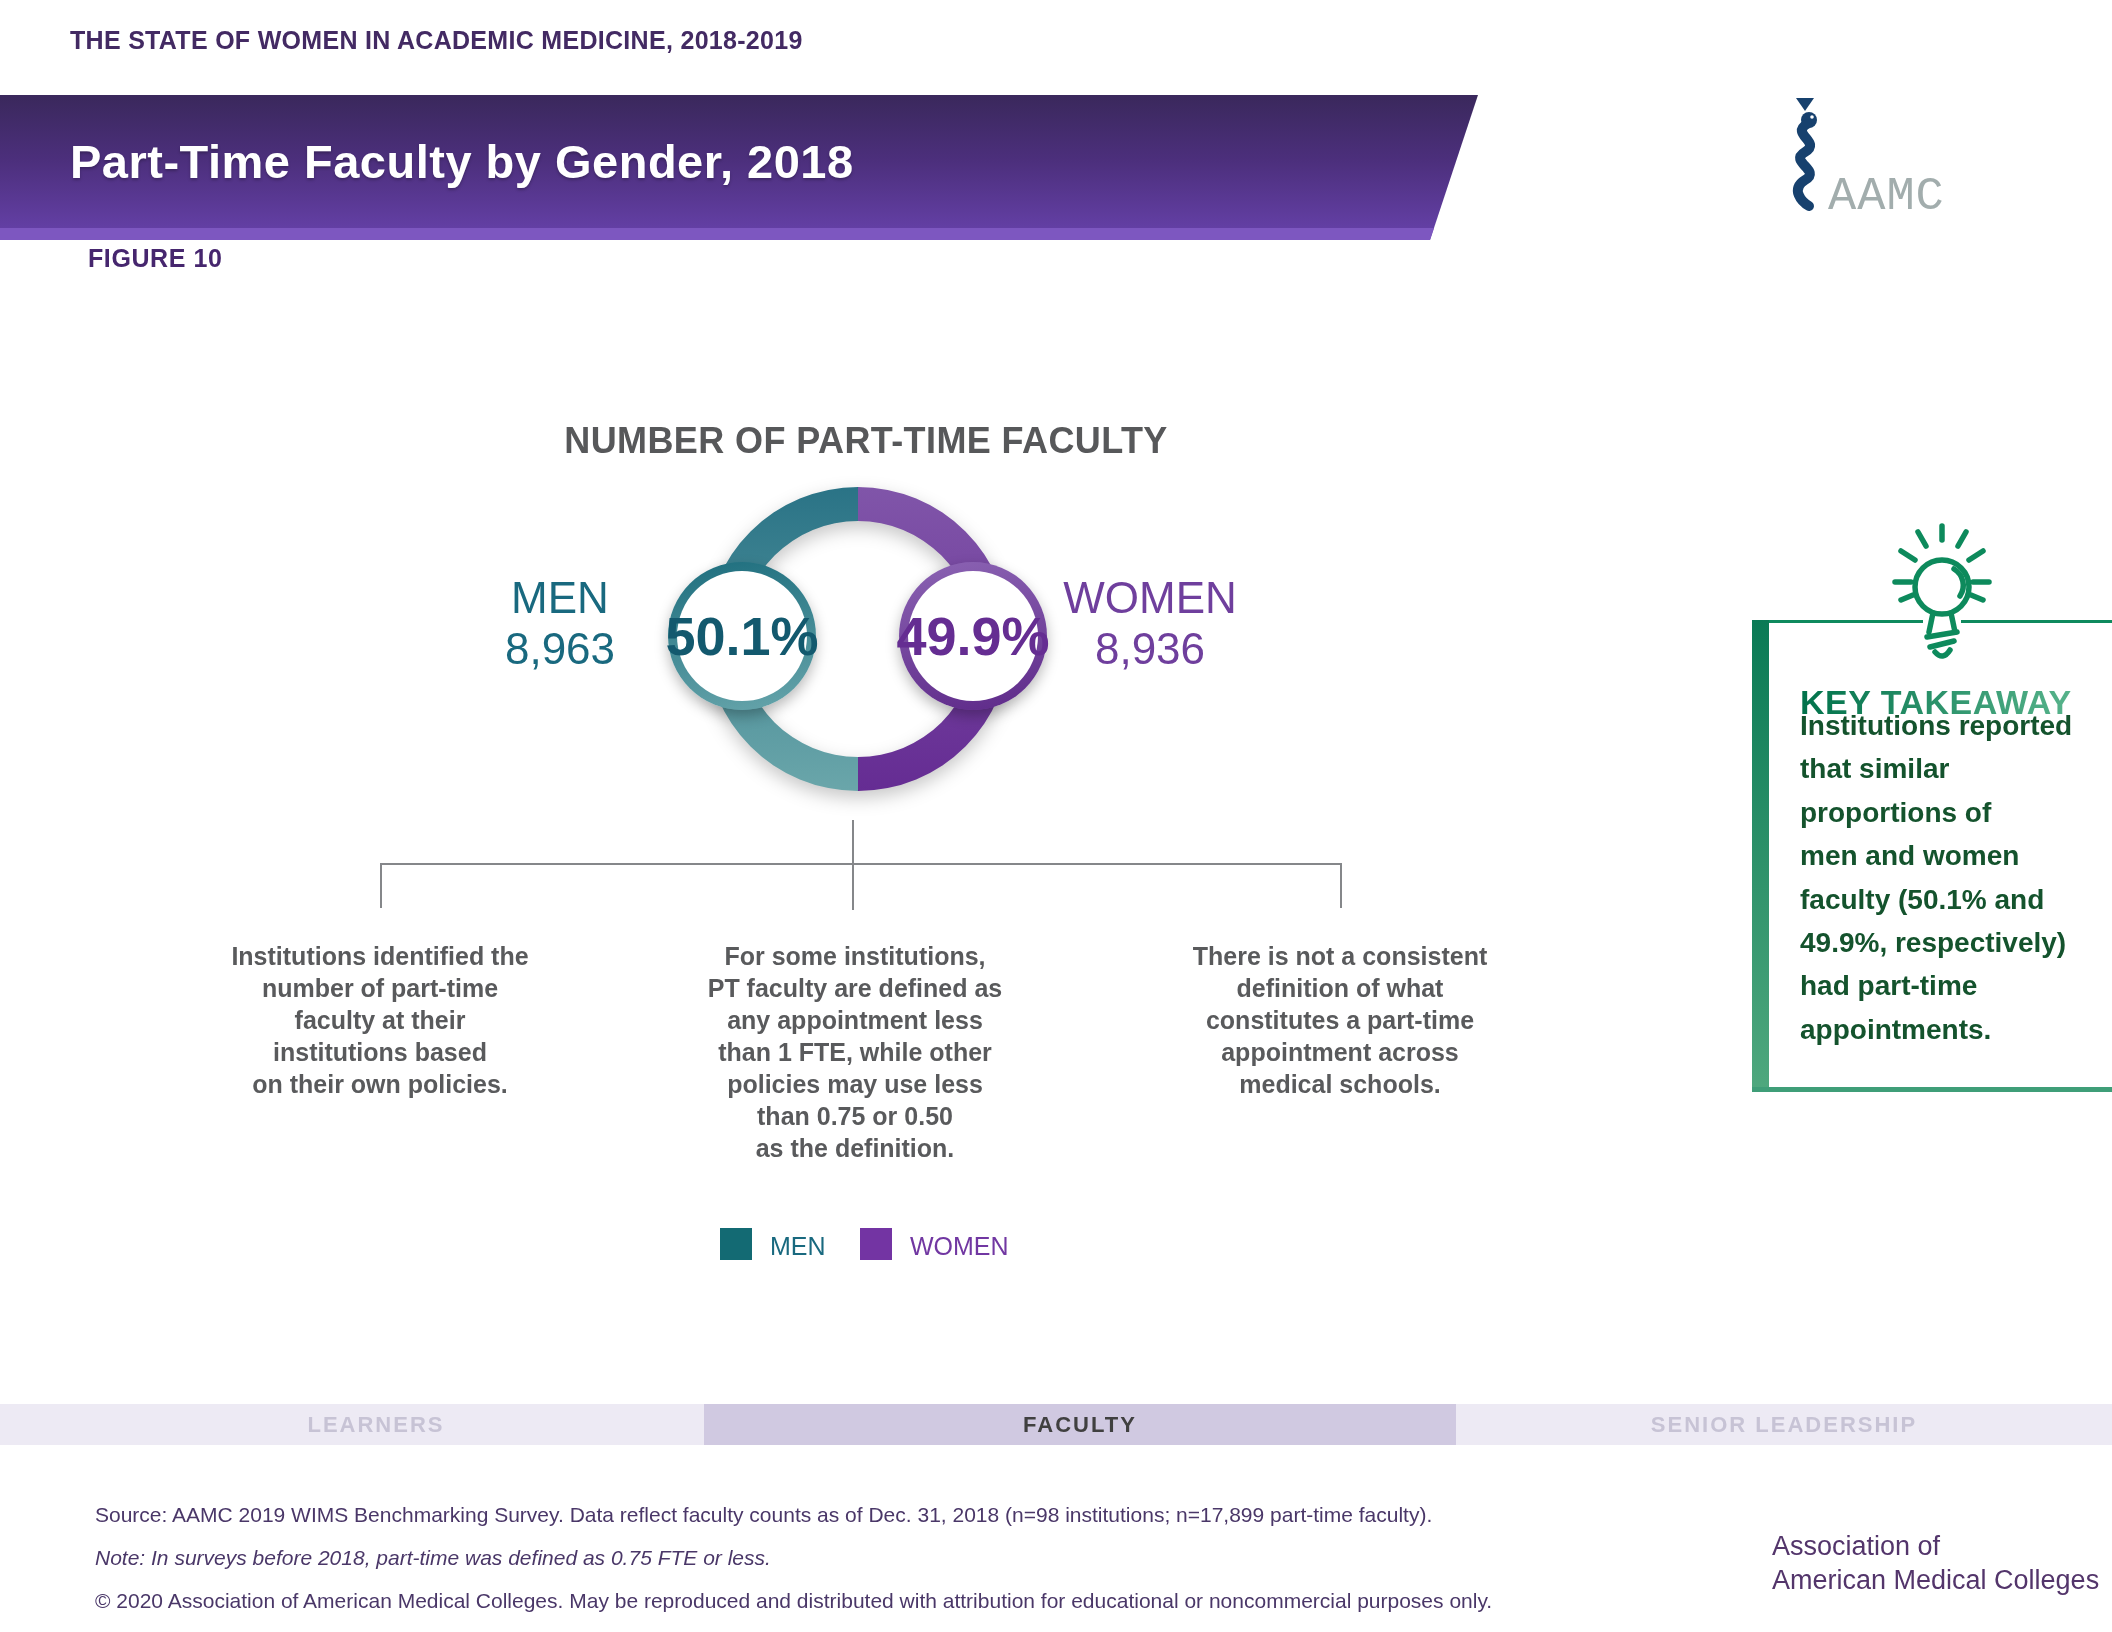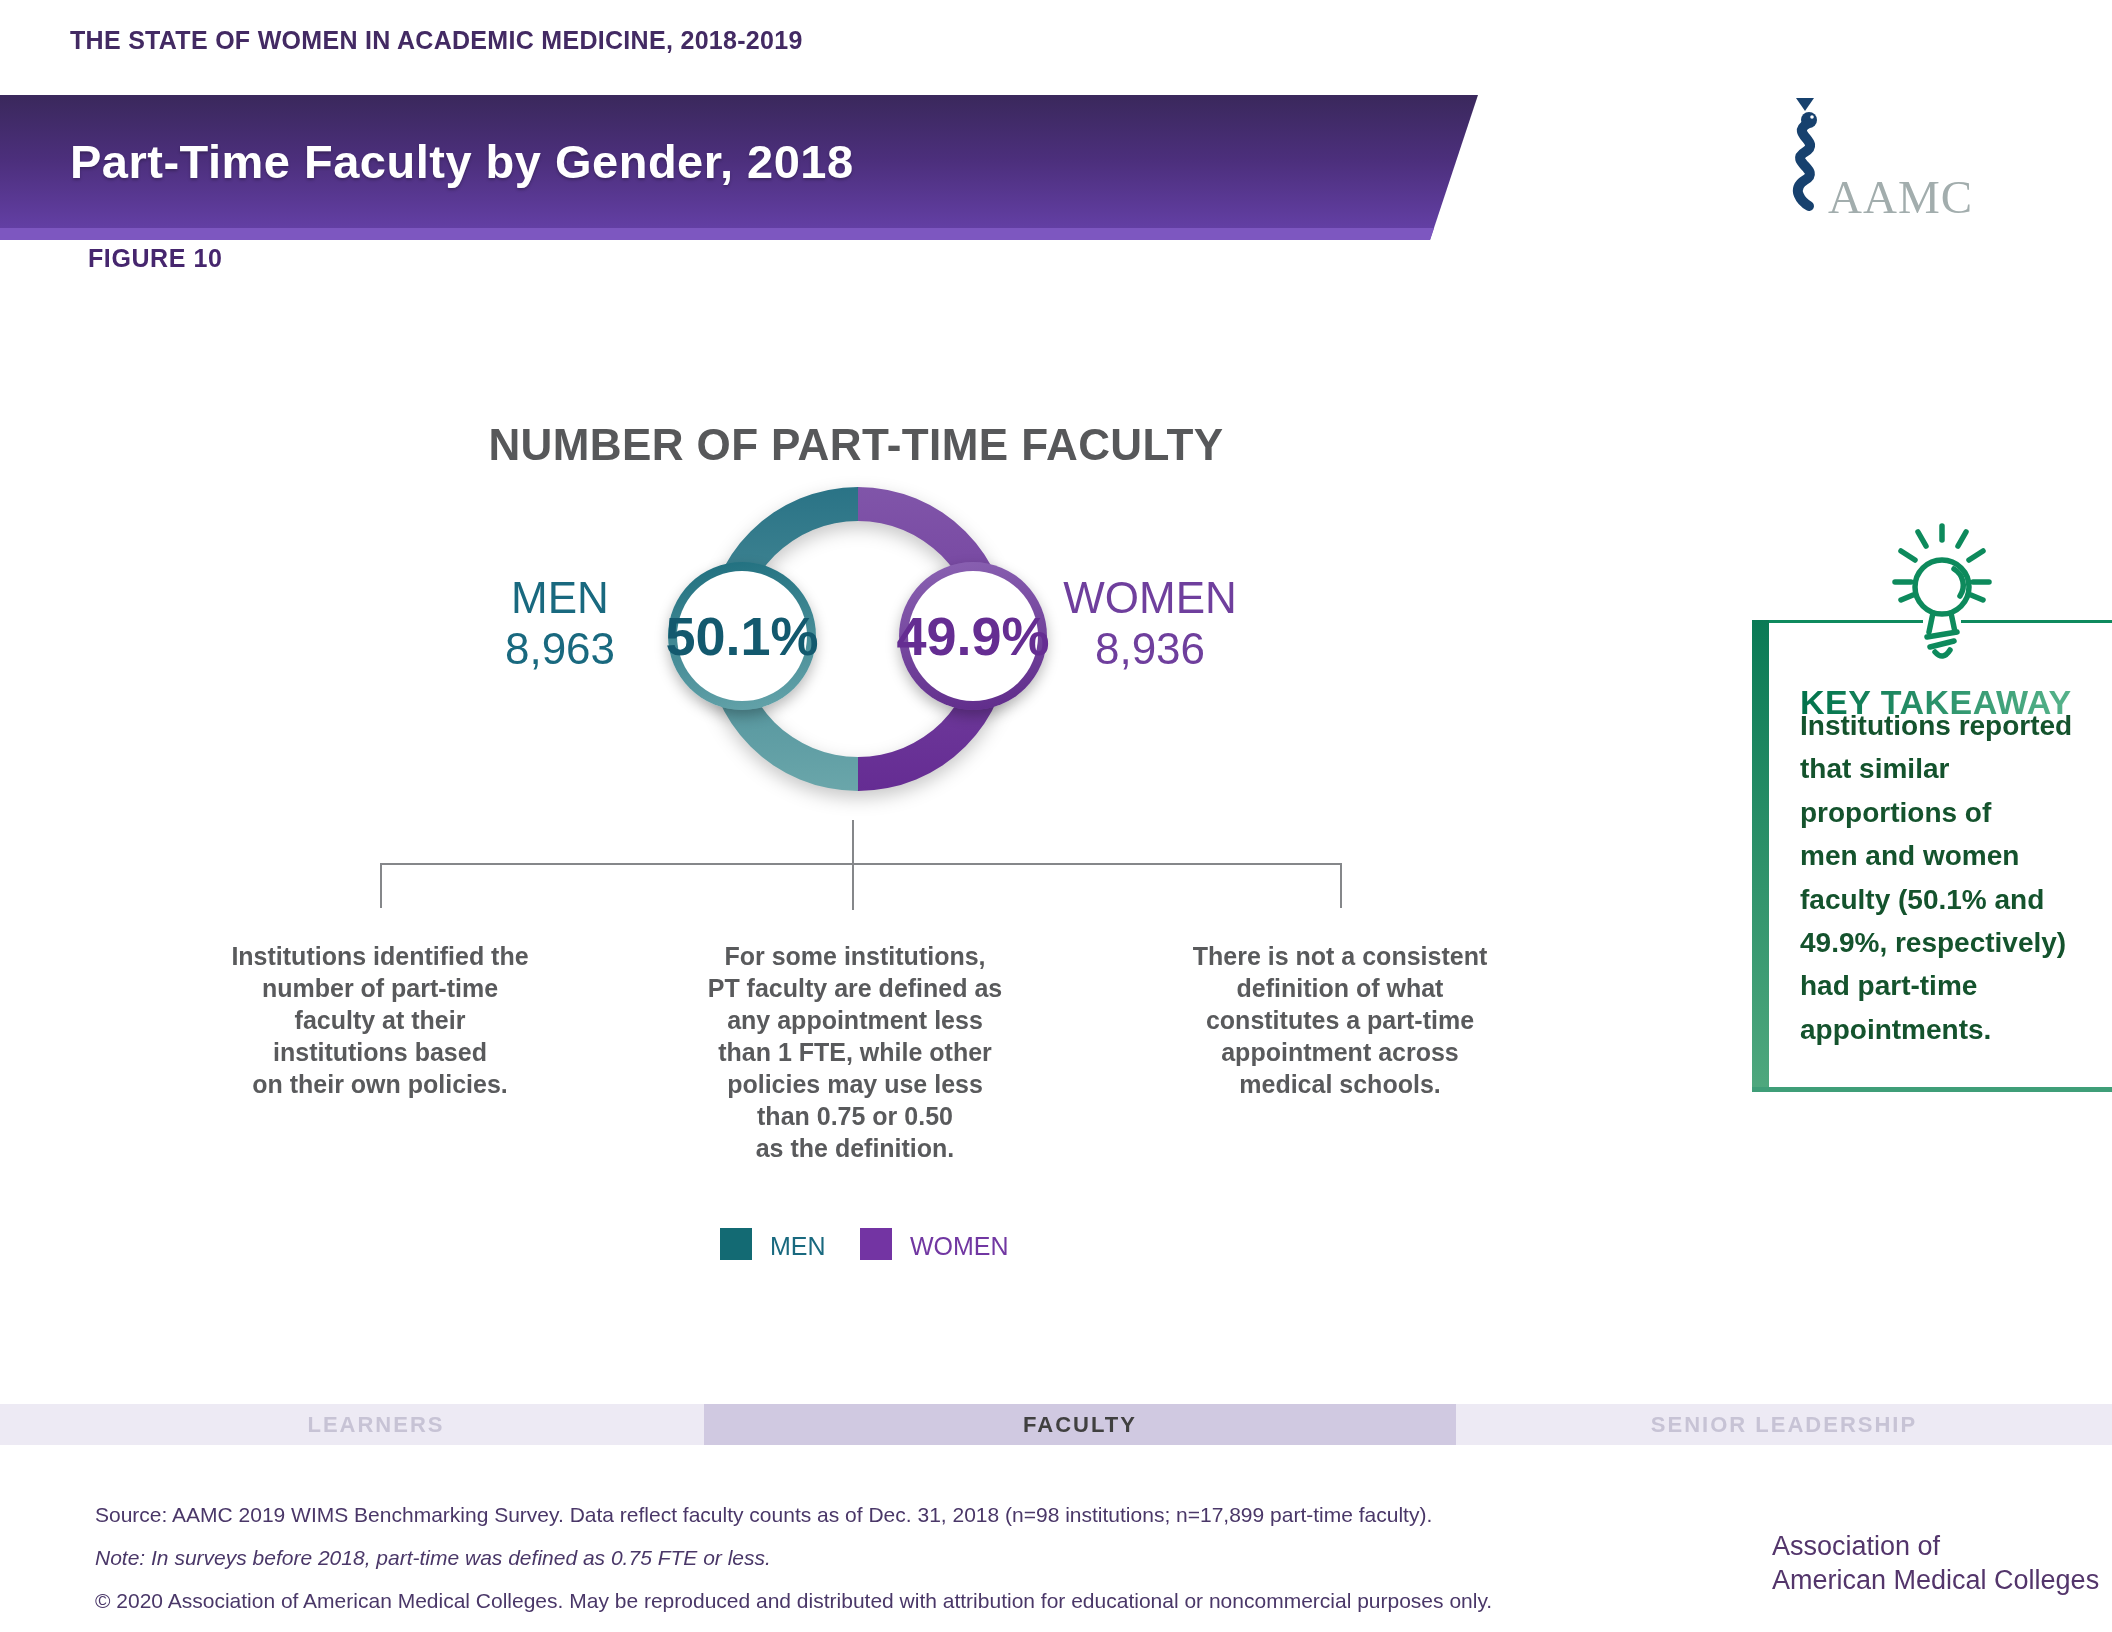--- a/index.html
+++ b/index.html
@@ -18,28 +18,28 @@
   }
   .banner-strip{left:0; bottom:0; width:100%; height:12px; background:#7d57c0;}
   .banner-title{
     left:0; top:0; width:100%; height:133px; display:flex; align-items:center;
     padding-left:70px; box-sizing:border-box;
     color:#ffffff; font-size:47px; font-weight:800; letter-spacing:.5px;
     text-shadow:0 2px 3px rgba(0,0,0,.25);
   }
   .logo{left:1782px; top:96px; width:310px; height:130px;}
   .logo-text{
-    left:46px; top:74px; font-family:Liberation Serif, serif;
+    left:46px; top:74px; font-family:Liberation Mono, monospace;
     font-size:47px; color:#a2adad; letter-spacing:1px;
   }
   .figure-label{left:88px; top:244px; font-size:25px; font-weight:800; color:#46266e; letter-spacing:.6px;}
 
   
-  .chart-title{left:456px; top:420px; width:800px; text-align:center;
-    font-size:44px; font-weight:bold; color:#57585a; letter-spacing:.4px;}
+  .chart-title{left:466px; top:420px; width:800px; text-align:center;
+    font-size:36px; font-weight:bold; color:#57585a; letter-spacing:.4px;}
   .ring{left:706px; top:487px; filter:drop-shadow(0 7px 9px rgba(0,0,0,.22));}
   .pct-circle{
     width:148px; height:148px; border-radius:50%;
     display:flex; align-items:center; justify-content:center;
     box-shadow:0 6px 14px rgba(0,0,0,.28);
   }
   .pct-circle .inner{
     width:130px; height:130px; border-radius:50%; background:#ffffff;
     display:flex; align-items:center; justify-content:center;
     font-size:54px; font-weight:800;

